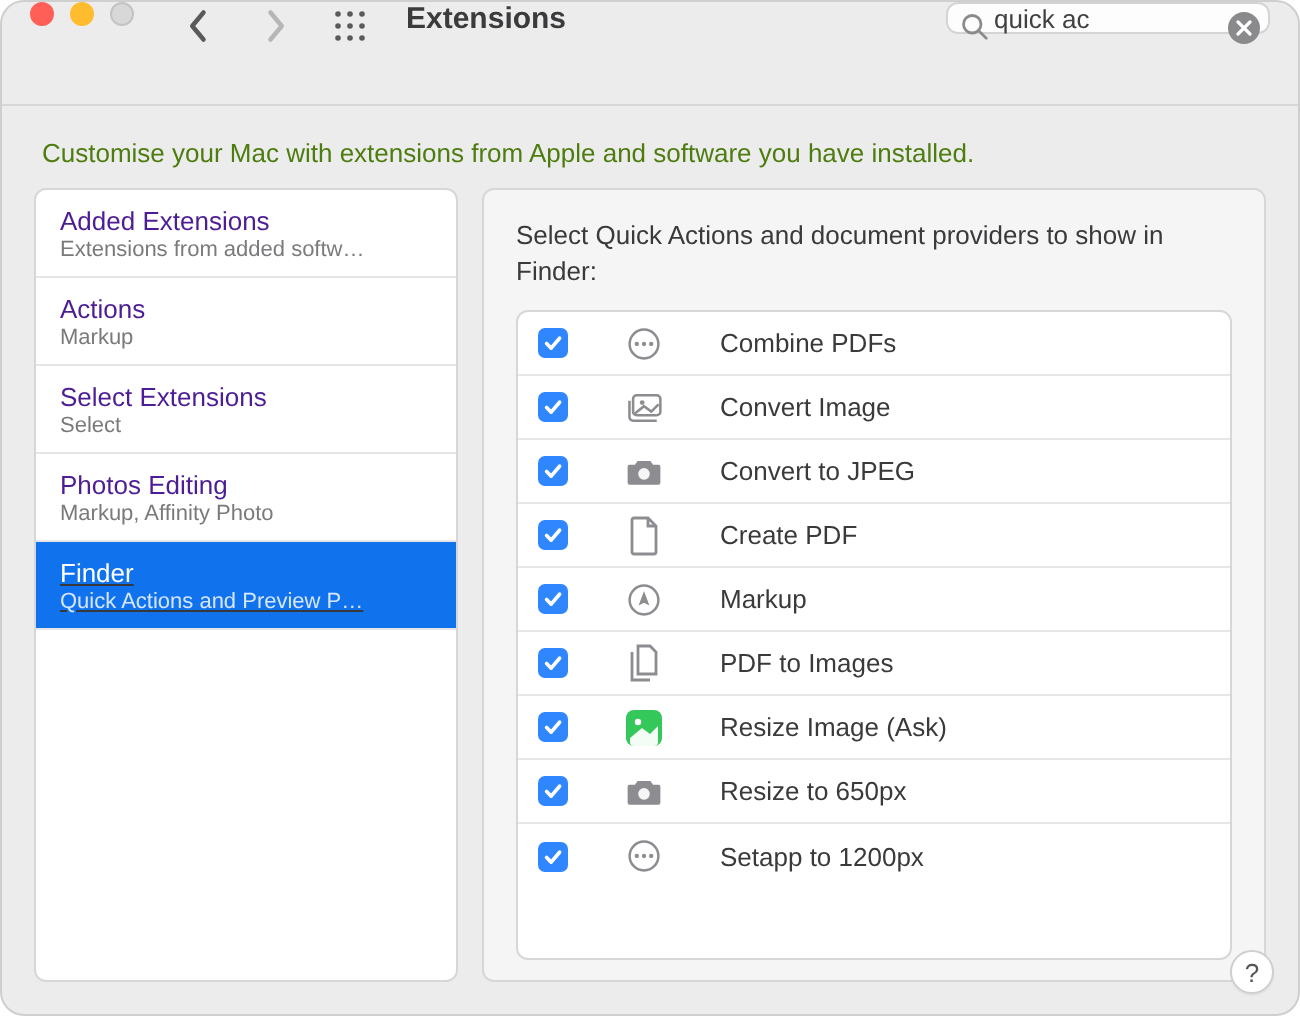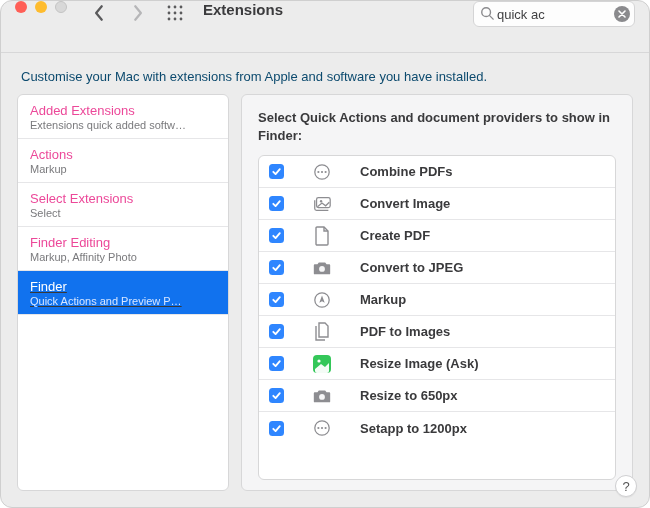--- a/index.html
+++ b/index.html
@@ -51,21 +51,21 @@
   .navbtn{
     width:24px;height:24px;display:flex;align-items:center;justify-content:center;
     color:#b6b6b8;
   }
   .navbtn.enabled{color:#5a5a5c;}
   .grid-icon{width:16px;height:16px;}
   .title{font-size:15px;font-weight:600;color:#3b3b3d;margin-left:2px;}
   .toolbar-spacer{flex:1;}
   .searchwrap{
     position:relative;
-    width:162px;height:26px;
+    width:162px;height:16px;
     background:#fdfdfd;
     border:1px solid #d4d4d5;
     border-radius:6px;
     display:flex;align-items:center;
     padding:0 22px 0 21px;
   }
   .searchwrap .mag{position:absolute;left:6px;top:4px;color:#8b8b8e;}
   .searchwrap input{
     border:none;outline:none;background:transparent;
     width:100%;font-size:13px;color:#414143;
@@ -73,56 +73,55 @@
   .searchwrap .clear{
     position:absolute;right:4px;top:4px;
     width:16px;height:16px;border-radius:50%;
     background:#8a8a8d;color:#fdfdfd;
     display:flex;align-items:center;justify-content:center;
     font-size:10px;line-height:1;cursor:pointer;
   }
   
   .desc{
     padding:16px 20px 10px;
-    color:#0c4a6e;font-size:13px;
+    color:#4d7c0f;font-size:13px;
   }
   
   .content{
     flex:1;display:flex;gap:12px;
     padding:0 16px 16px;
     min-height:0;
   }
   .sidebar{
     width:212px;flex:none;
     background:var(--white);
     border:1px solid var(--panel-border);
     border-radius:6px;
     overflow:hidden;
     display:flex;flex-direction:column;
   }
   .sb-item{
     padding:8px 12px 7px;
     border-bottom:1px solid var(--row-border);
     cursor:default;
   }
-  .sb-item .sb-title{font-size:13px;color:#ec4899;white-space:nowrap;overflow:hidden;text-overflow:ellipsis;}
+  .sb-item .sb-title{font-size:13px;color:#4c1d95;white-space:nowrap;overflow:hidden;text-overflow:ellipsis;}
   .sb-item .sb-sub{font-size:11px;color:var(--muted);margin-top:1px;white-space:nowrap;overflow:hidden;text-overflow:ellipsis;}
   .sb-item.selected{background:var(--accent);text-decoration:underline;}
   .sb-item.selected .sb-title{color:#fff;}
   .sb-item.selected .sb-sub{color:#d7e6ff;}
   .sb-fill{flex:1;}
   .main{
     flex:1;
     background:var(--panel);
     border:1px solid var(--panel-border);
     border-radius:6px;
     padding:14px 16px 10px;
     display:flex;flex-direction:column;
     min-height:0;
-    font-weight:bold;
   }
   .main-title{font-size:13px;color:#3a3a3c;margin-bottom:10px;line-height:1.4;}
   .qa-list{
     background:var(--white);
     border:1px solid var(--panel-border);
     border-radius:6px;
     overflow:auto;flex:1;
   }
   .qa-row{
     display:flex;align-items:center;
@@ -211,32 +210,32 @@
       </span>
     </div>
   </div>
 
   <div class="desc">Customise your Mac with extensions from Apple and software you have installed.</div>
 
   <div class="content">
     <div class="sidebar" id="sidebar">
         <div class="sb-item">
           <div class="sb-title">Added Extensions</div>
-          <div class="sb-sub">Extensions quick added softw…</div>
+          <div class="sb-sub">Extensions from added softw…</div>
         </div>
         <div class="sb-item">
           <div class="sb-title">Actions</div>
           <div class="sb-sub">Markup</div>
         </div>
         <div class="sb-item">
           <div class="sb-title">Select Extensions</div>
           <div class="sb-sub">Select</div>
         </div>
         <div class="sb-item">
-          <div class="sb-title">Finder Editing</div>
+          <div class="sb-title">Photos Editing</div>
           <div class="sb-sub">Markup, Affinity Photo</div>
         </div>
         <div class="sb-item selected">
           <div class="sb-title">Finder</div>
           <div class="sb-sub">Quick Actions and Preview P…</div>
         </div>
         <div class="sb-fill"></div>
       </div>
     <div class="main">
       <div class="main-title">Select Quick Actions and document providers to show in Finder:</div>
@@ -273,40 +272,40 @@
             </div>
             <div class="qa-label">Convert Image</div>
           </div>
           <div class="qa-row">
             <div class="chk">
               <svg width="11" height="11" viewBox="0 0 12 12">
                 <path d="M2.5 6.3 L5 8.8 L9.6 3.4" fill="none" stroke="#fff" stroke-width="2" stroke-linecap="round" stroke-linejoin="round"></path>
               </svg>
             </div>
             <div class="ico">
+              <svg width="20" height="16" viewBox="0 0 22 16">
+                <path d="M3 4 h3 l1.5 -2 h7 l1.5 2 h3 a1 1 0 0 1 1 1 v9 a1 1 0 0 1 -1 1 h-16 a1 1 0 0 1 -1 -1 v-9 a1 1 0 0 1 1 -1 z" fill="#8d8d91"></path>
+                <circle cx="11" cy="9" r="3.2" fill="#f5f5f6"></circle>
+              </svg>
+            </div>
+            <div class="qa-label">Convert to JPEG</div>
+          </div>
+          <div class="qa-row">
+            <div class="chk">
+              <svg width="11" height="11" viewBox="0 0 12 12">
+                <path d="M2.5 6.3 L5 8.8 L9.6 3.4" fill="none" stroke="#fff" stroke-width="2" stroke-linecap="round" stroke-linejoin="round"></path>
+              </svg>
+            </div>
+            <div class="ico">
               <svg width="16" height="20" viewBox="0 0 16 20">
                 <path d="M3 1 h7 l4 4 v13 a1 1 0 0 1 -1 1 h-10 a1 1 0 0 1 -1 -1 v-16 a1 1 0 0 1 1 -1 z" fill="none" stroke="#8d8d91" stroke-width="1.4"></path>
                 <path d="M10 1 v4 h4" fill="none" stroke="#8d8d91" stroke-width="1.4"></path>
               </svg>
             </div>
             <div class="qa-label">Create PDF</div>
-          </div>
-          <div class="qa-row">
-            <div class="chk">
-              <svg width="11" height="11" viewBox="0 0 12 12">
-                <path d="M2.5 6.3 L5 8.8 L9.6 3.4" fill="none" stroke="#fff" stroke-width="2" stroke-linecap="round" stroke-linejoin="round"></path>
-              </svg>
-            </div>
-            <div class="ico">
-              <svg width="20" height="16" viewBox="0 0 22 16">
-                <path d="M3 4 h3 l1.5 -2 h7 l1.5 2 h3 a1 1 0 0 1 1 1 v9 a1 1 0 0 1 -1 1 h-16 a1 1 0 0 1 -1 -1 v-9 a1 1 0 0 1 1 -1 z" fill="#8d8d91"></path>
-                <circle cx="11" cy="9" r="3.2" fill="#f5f5f6"></circle>
-              </svg>
-            </div>
-            <div class="qa-label">Convert to JPEG</div>
           </div>
           <div class="qa-row">
             <div class="chk">
               <svg width="11" height="11" viewBox="0 0 12 12">
                 <path d="M2.5 6.3 L5 8.8 L9.6 3.4" fill="none" stroke="#fff" stroke-width="2" stroke-linecap="round" stroke-linejoin="round"></path>
               </svg>
             </div>
             <div class="ico">
               <svg width="18" height="18" viewBox="0 0 20 20">
                 <circle cx="10" cy="10" r="8" fill="none" stroke="#8d8d91" stroke-width="1.4"></circle>

